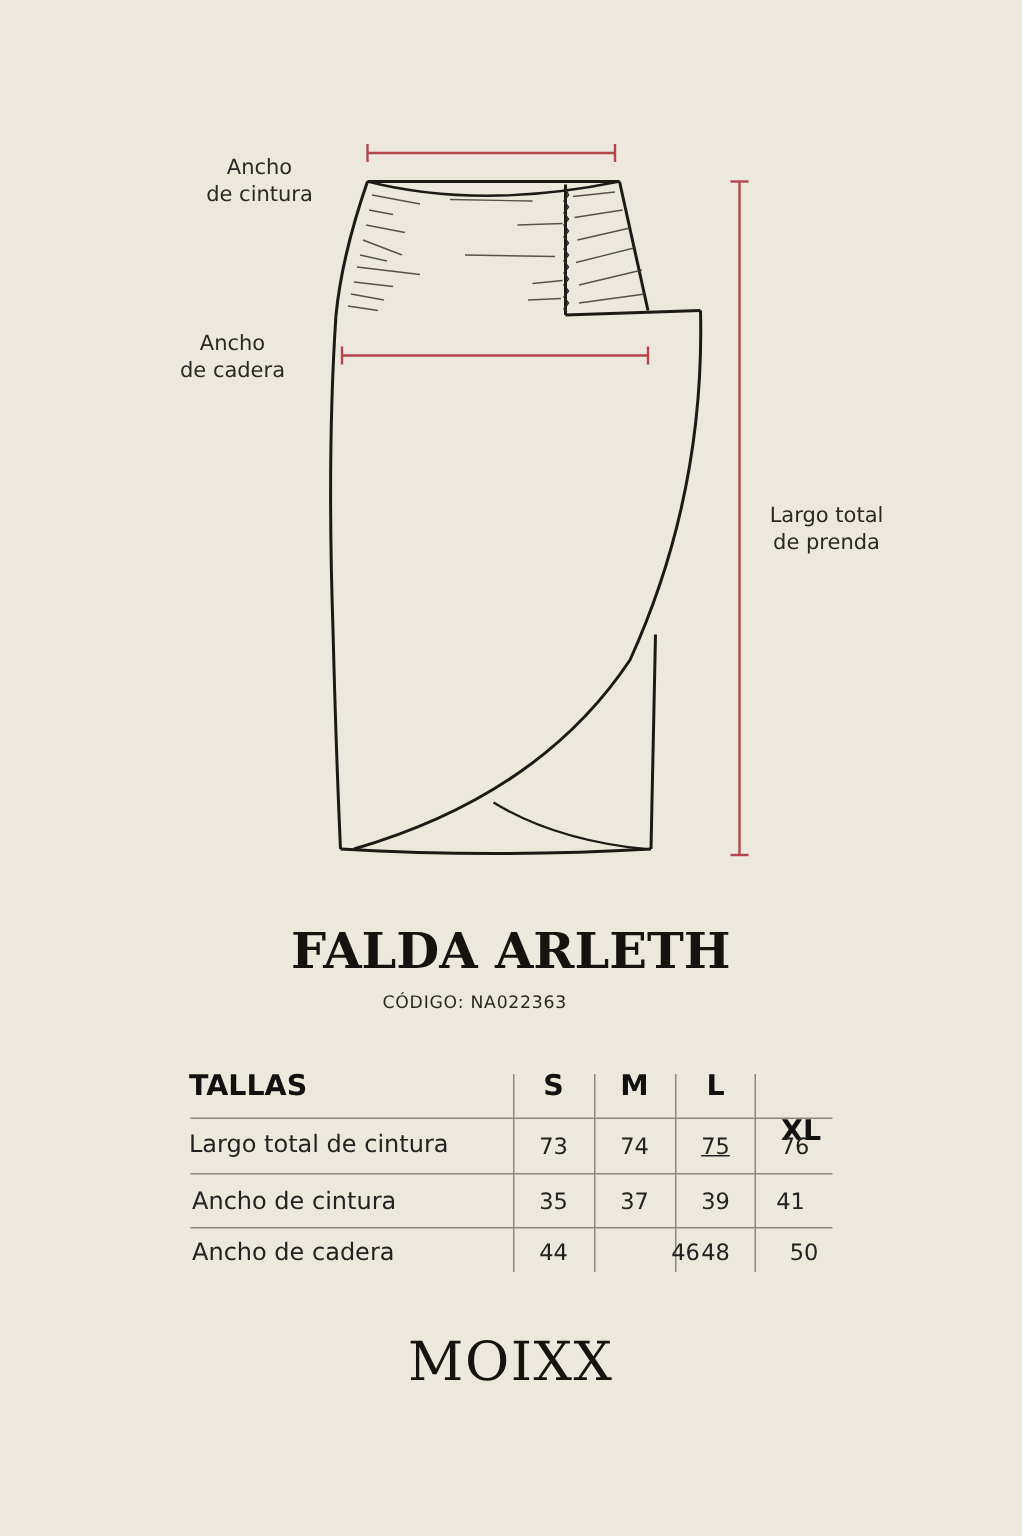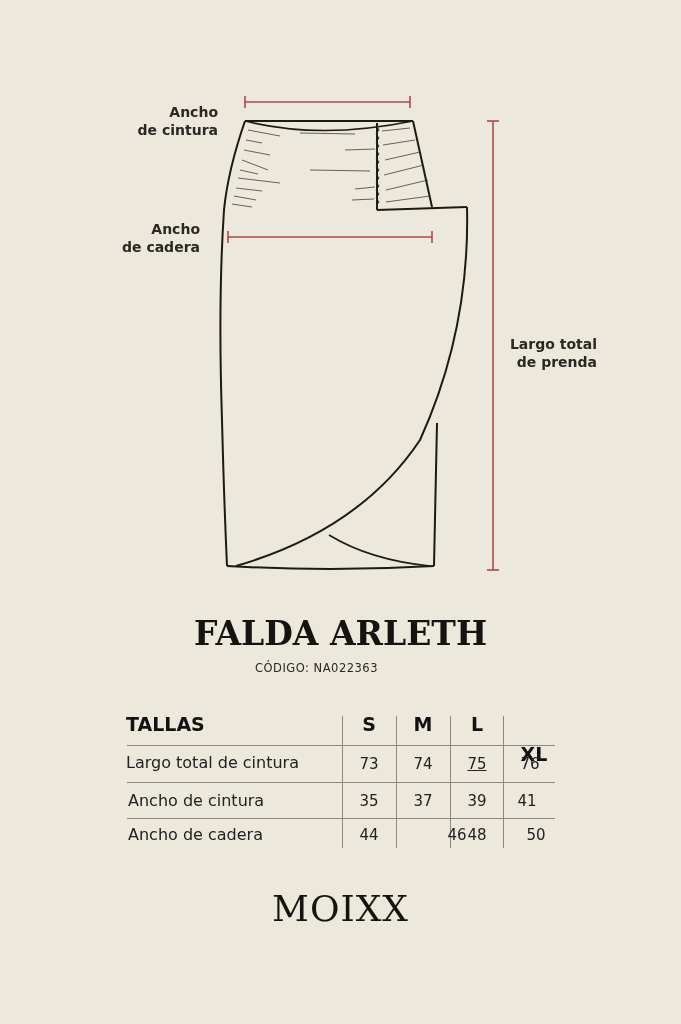--- a/index.html
+++ b/index.html
@@ -9,23 +9,22 @@
       position: relative;
       overflow: hidden;
       font-family: "DejaVu Sans", sans-serif;
       color: #1c1a17;
     }
     .abs { position: absolute; }
     .label {
       font-size: 14px;
       line-height: 18px;
       color: #2a2724;
-      text-align: right;
+      text-align: center;
       white-space: nowrap;
-      font-weight: bold;
     }
     #drawing { position: absolute; left: 0; top: 0; }
     .title {
       position: absolute; left: 0; width: 681px; top: 614px;
       text-align: center;
       font-family: "DejaVu Serif", serif;
       font-weight: bold;
       font-size: 33px;
       letter-spacing: 0px;
       color: #15130f;

